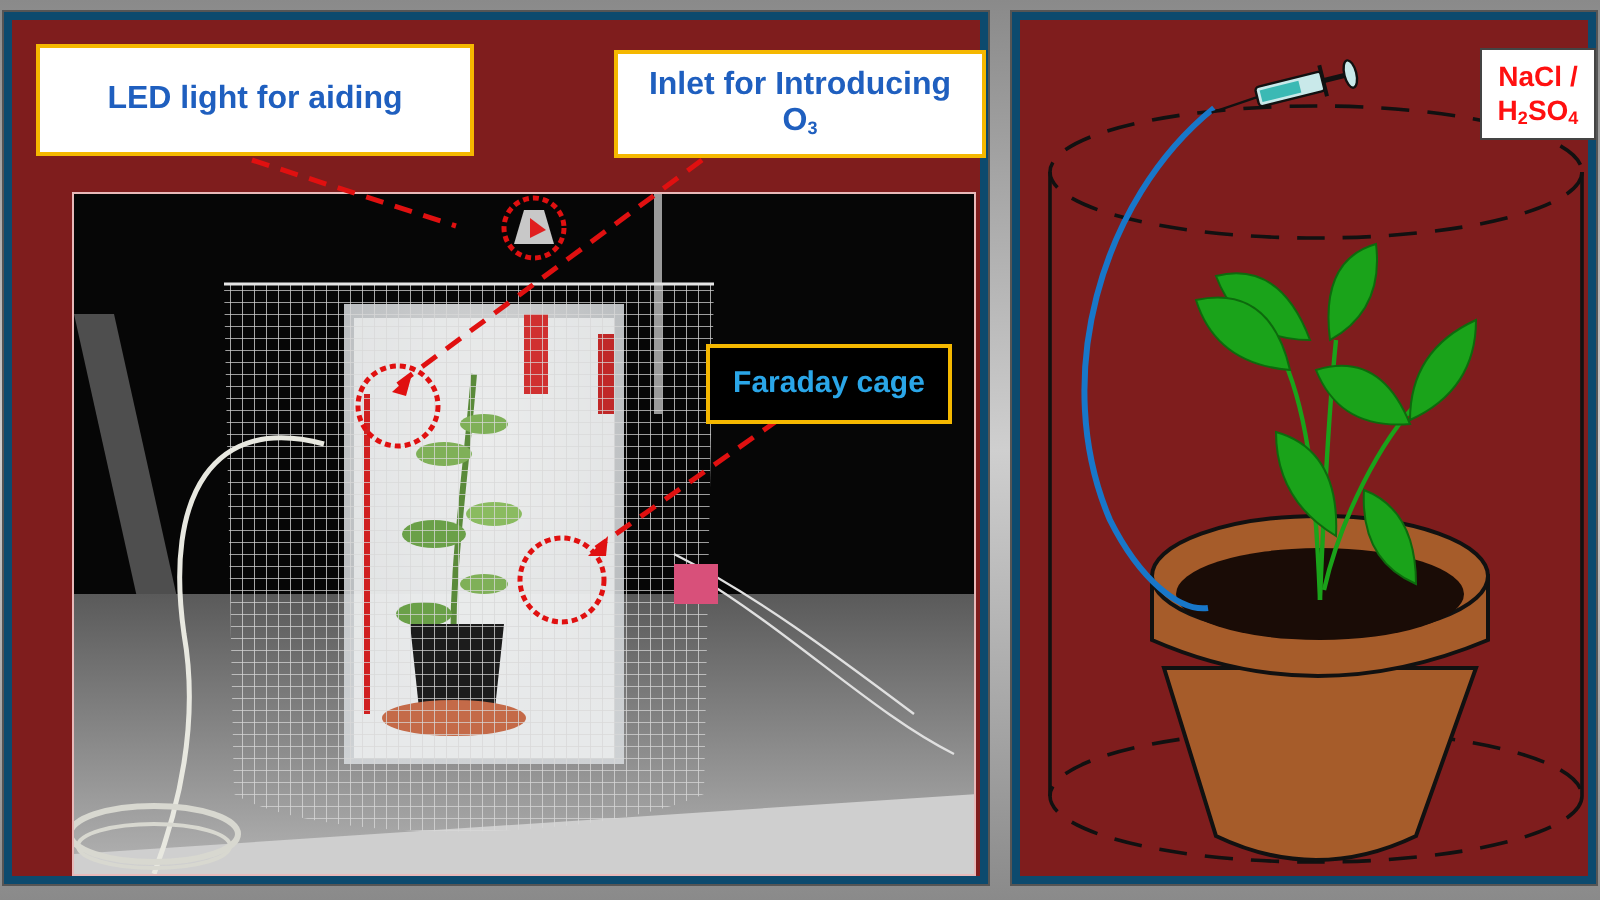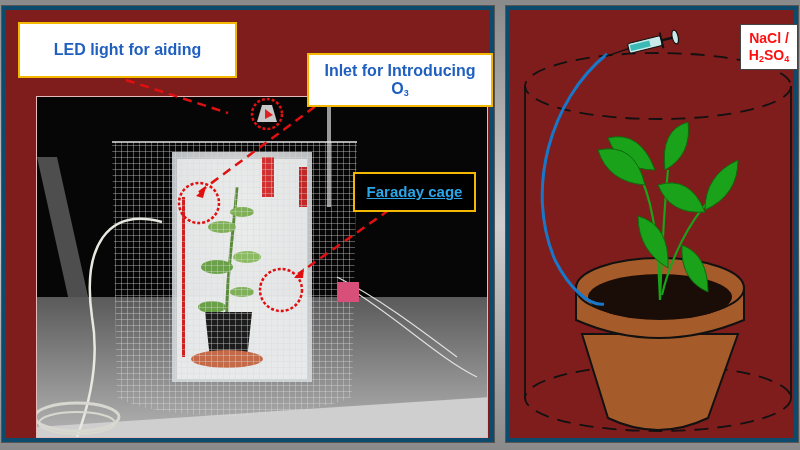--- a/index.html
+++ b/index.html
@@ -120,26 +120,26 @@
       <line x1="345" y1="70" x2="192" y2="183" stroke="#e01010" stroke-width="2.5" stroke-dasharray="9 6"></line>
       <polygon points="190,186 200,177 197,188" fill="#e01010"></polygon>
       <line x1="383" y1="200" x2="292" y2="264" stroke="#e01010" stroke-width="2.5" stroke-dasharray="9 6"></line>
       <polygon points="288,268 298,258 297,268" fill="#e01010"></polygon>
     </svg>
 
     <div class="callout light" style="left:12px; top:12px; width:219px; height:56px;">
       <span>LED light for aiding</span>
     </div>
 
-    <div class="callout light" style="left:301px; top:15px; width:186px; height:54px;margin-top:28px;">
+    <div class="callout light" style="left:301px; top:15px; width:186px; height:54px;">
       <span>Inlet for Introducing</span>
       <span><span>O</span><span class="sub">3</span></span>
     </div>
 
-    <div class="callout dark" style="left:347px; top:162px; width:123px; height:40px;text-decoration:underline;">
+    <div class="callout dark" style="left:347px; top:162px; width:123px; height:40px;">
       <span>Faraday cage</span>
     </div>
   </div>
 
   <div class="panel" id="panel-right">
     <svg width="292" height="436" viewBox="0 0 292 436">
 
       <g>
         <ellipse cx="148" cy="76" rx="133" ry="33" fill="none" stroke="#111" stroke-width="1.8" stroke-dasharray="14 9"></ellipse>
         <line x1="15" y1="76" x2="15" y2="388" stroke="#111" stroke-width="1.8"></line>

